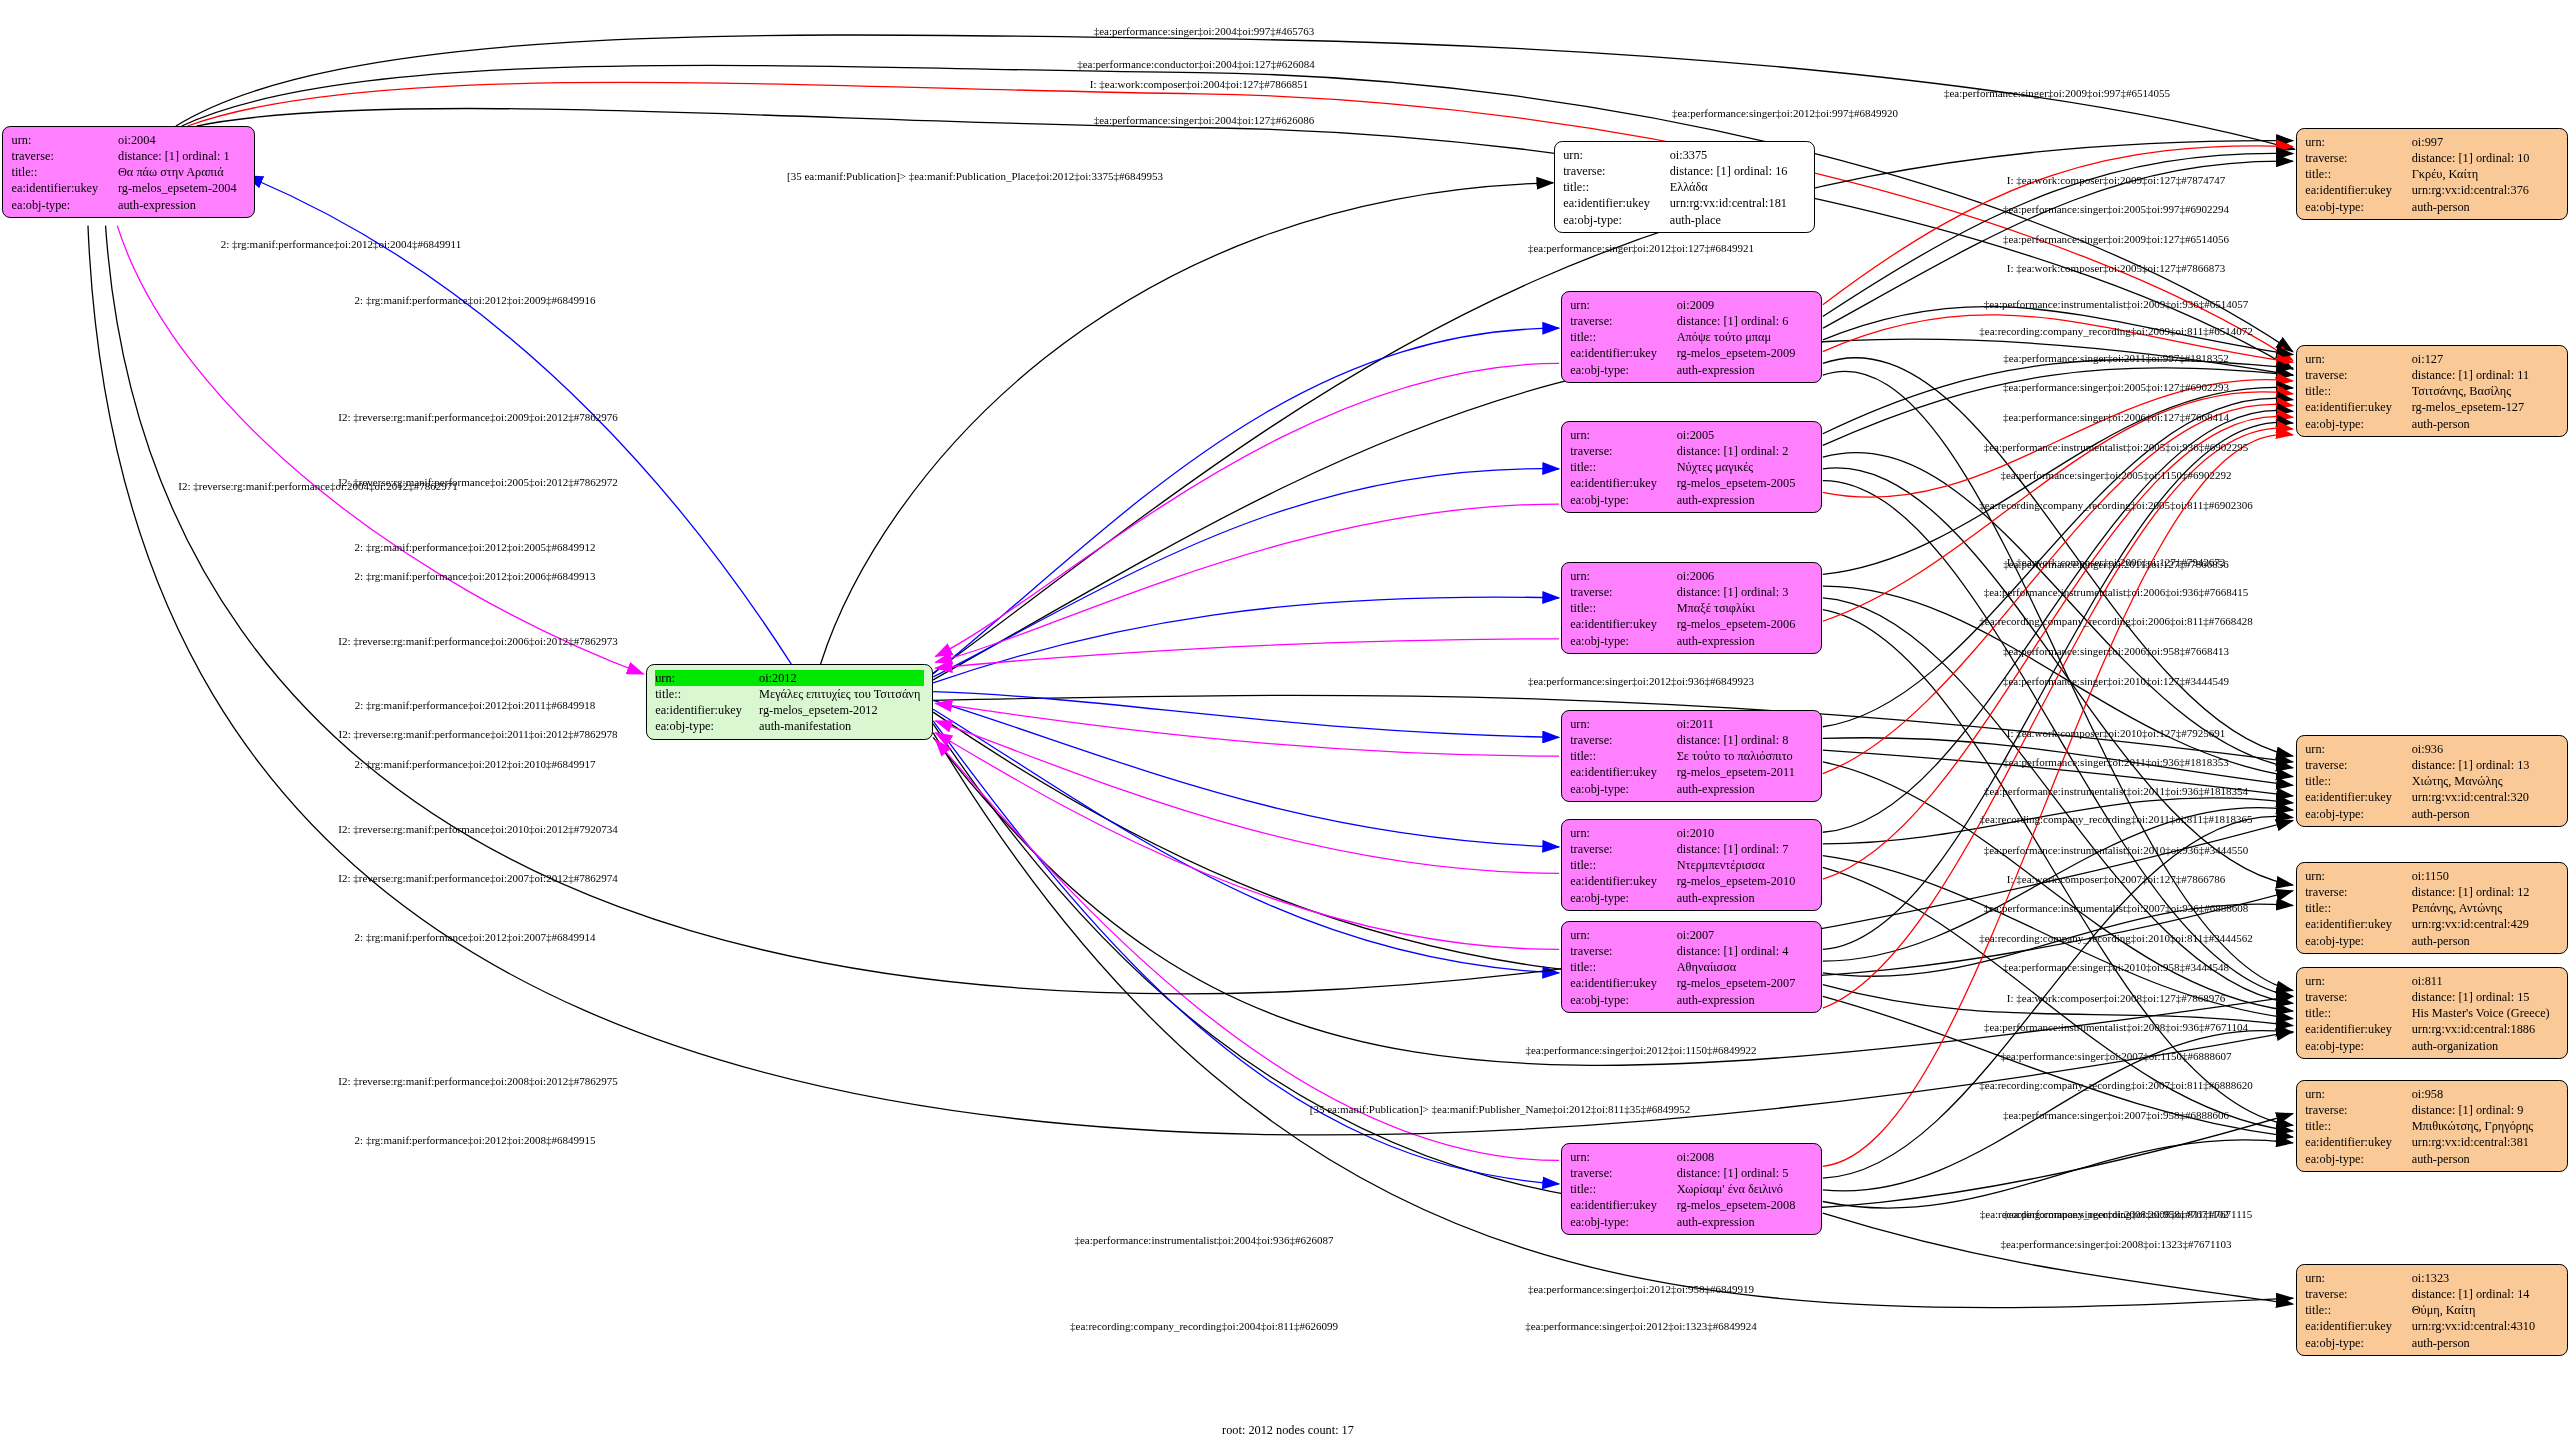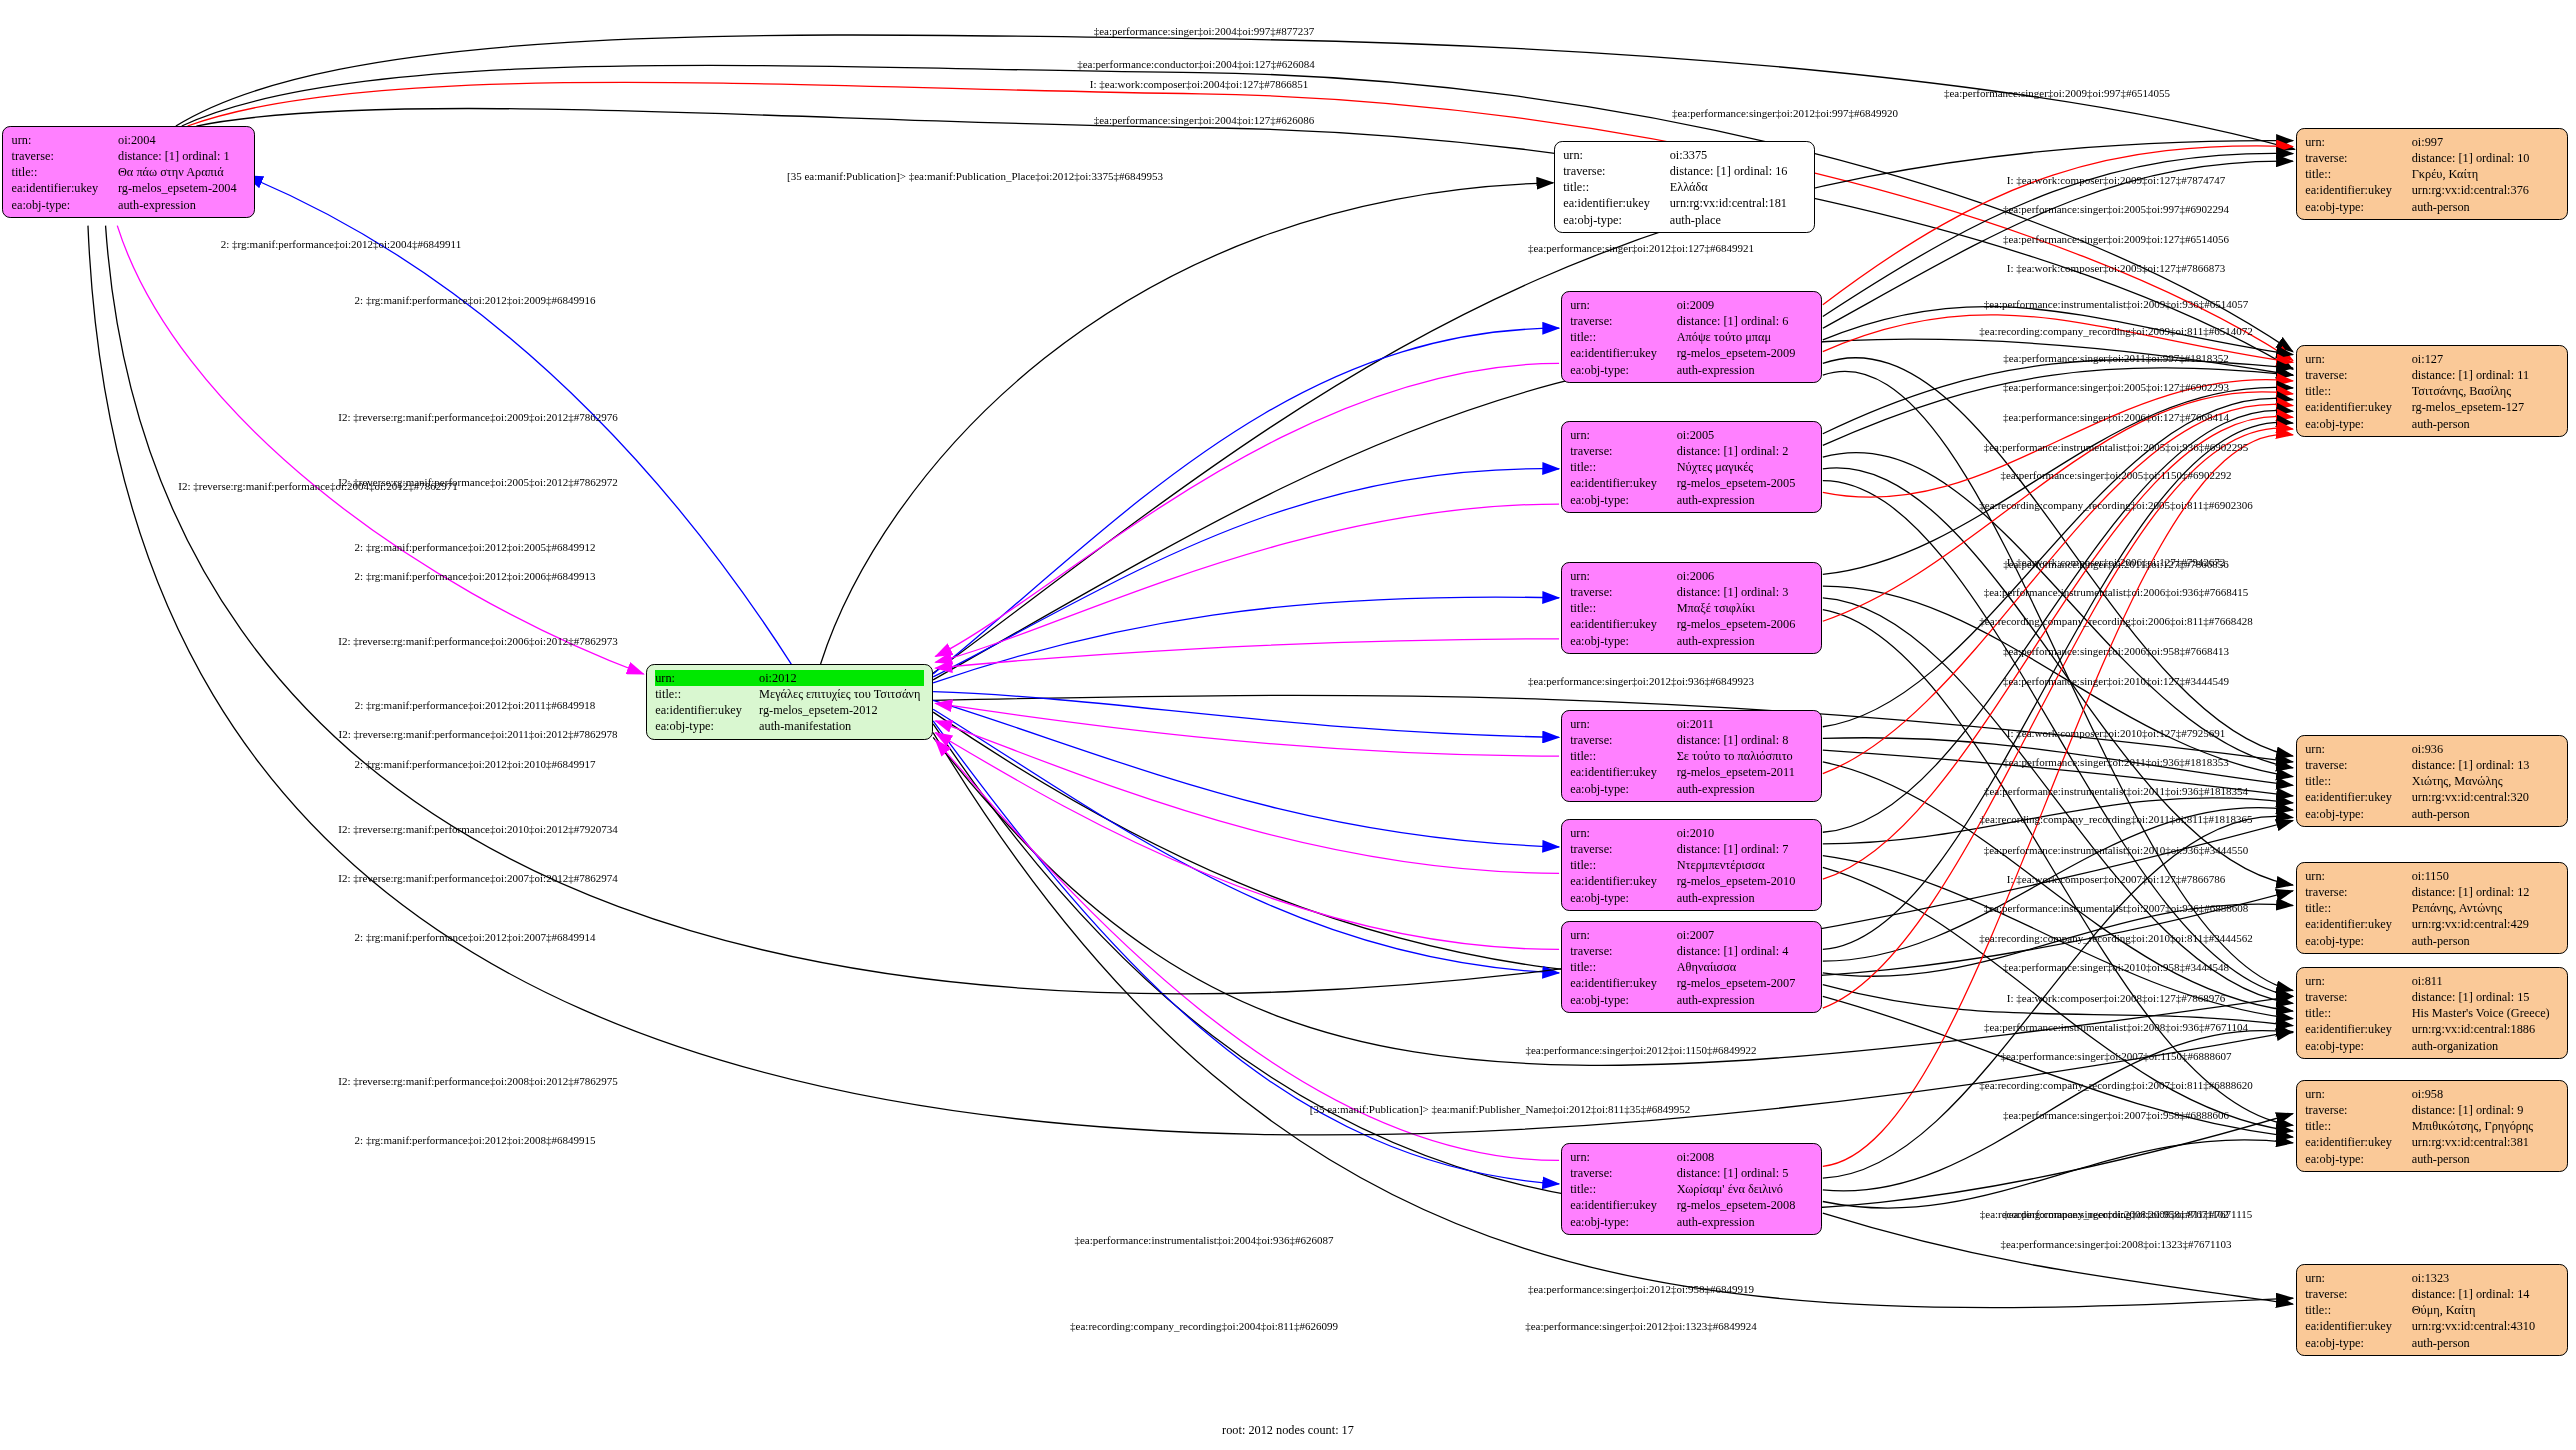--- a/index.html
+++ b/index.html
@@ -560,21 +560,21 @@
             </tr>
             <tr>
               <td class="k">ea:obj-type:</td>
               <td class="v">auth-person</td>
             </tr>
           </tbody>
         </table>
       </div>
     </div>
   <div id="labels-layer">
-      <div class="elabel" style="left: 1204px; top: 30.5px; color: rgb(0, 0, 0);">‡ea:performance:singer‡oi:2004‡oi:997‡#877237</div>
+      <div class="elabel" style="left: 1204px; top: 30.5px; color: rgb(0, 0, 0);">‡ea:performance:singer‡oi:2004‡oi:997‡#465763</div>
       <div class="elabel" style="left: 1196px; top: 64px; color: rgb(0, 0, 0);">‡ea:performance:conductor‡oi:2004‡oi:127‡#626084</div>
       <div class="elabel" style="left: 1199px; top: 84px; color: rgb(0, 0, 0);">I: ‡ea:work:composer‡oi:2004‡oi:127‡#7866851</div>
       <div class="elabel" style="left: 2057px; top: 93px; color: rgb(0, 0, 0);">‡ea:performance:singer‡oi:2009‡oi:997‡#6514055</div>
       <div class="elabel" style="left: 1204px; top: 120px; color: rgb(0, 0, 0);">‡ea:performance:singer‡oi:2004‡oi:127‡#626086</div>
       <div class="elabel" style="left: 1785px; top: 113px; color: rgb(0, 0, 0);">‡ea:performance:singer‡oi:2012‡oi:997‡#6849920</div>
       <div class="elabel" style="left: 975px; top: 176px; color: rgb(0, 0, 0);">[35 ea:manif:Publication]&gt; ‡ea:manif:Publication_Place‡oi:2012‡oi:3375‡#6849953</div>
       <div class="elabel" style="left: 2116px; top: 180px; color: rgb(0, 0, 0);">I: ‡ea:work:composer‡oi:2009‡oi:127‡#7874747</div>
       <div class="elabel" style="left: 341px; top: 244px; color: rgb(0, 0, 0);">2: ‡rg:manif:performance‡oi:2012‡oi:2004‡#6849911</div>
       <div class="elabel" style="left: 2116px; top: 209px; color: rgb(0, 0, 0);">‡ea:performance:singer‡oi:2005‡oi:997‡#6902294</div>
       <div class="elabel" style="left: 1641px; top: 248px; color: rgb(0, 0, 0);">‡ea:performance:singer‡oi:2012‡oi:127‡#6849921</div>

